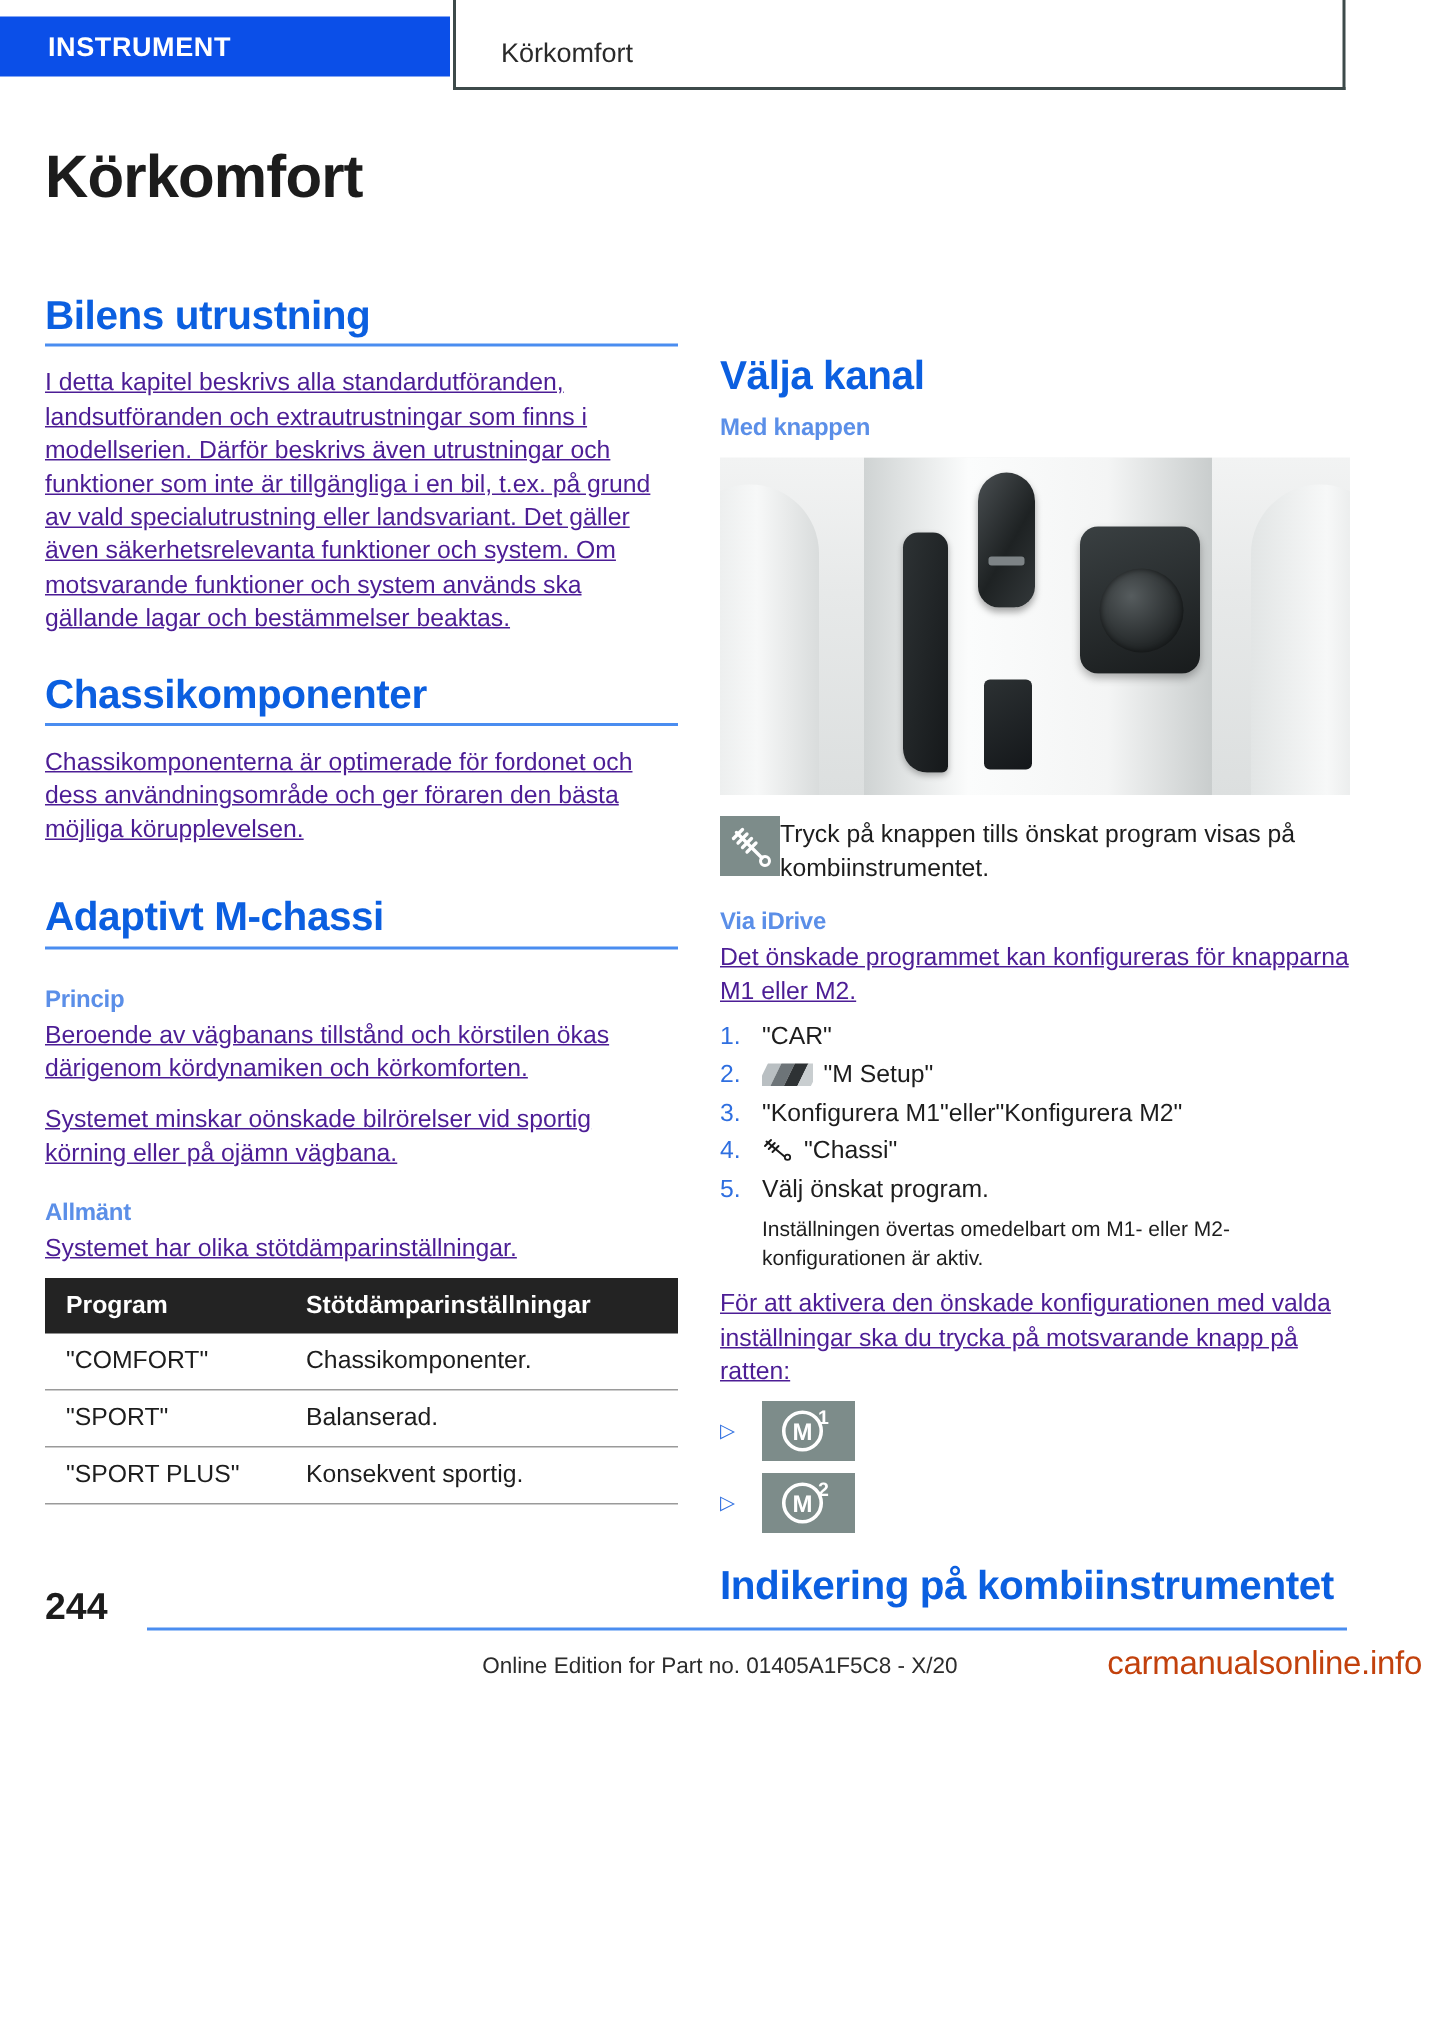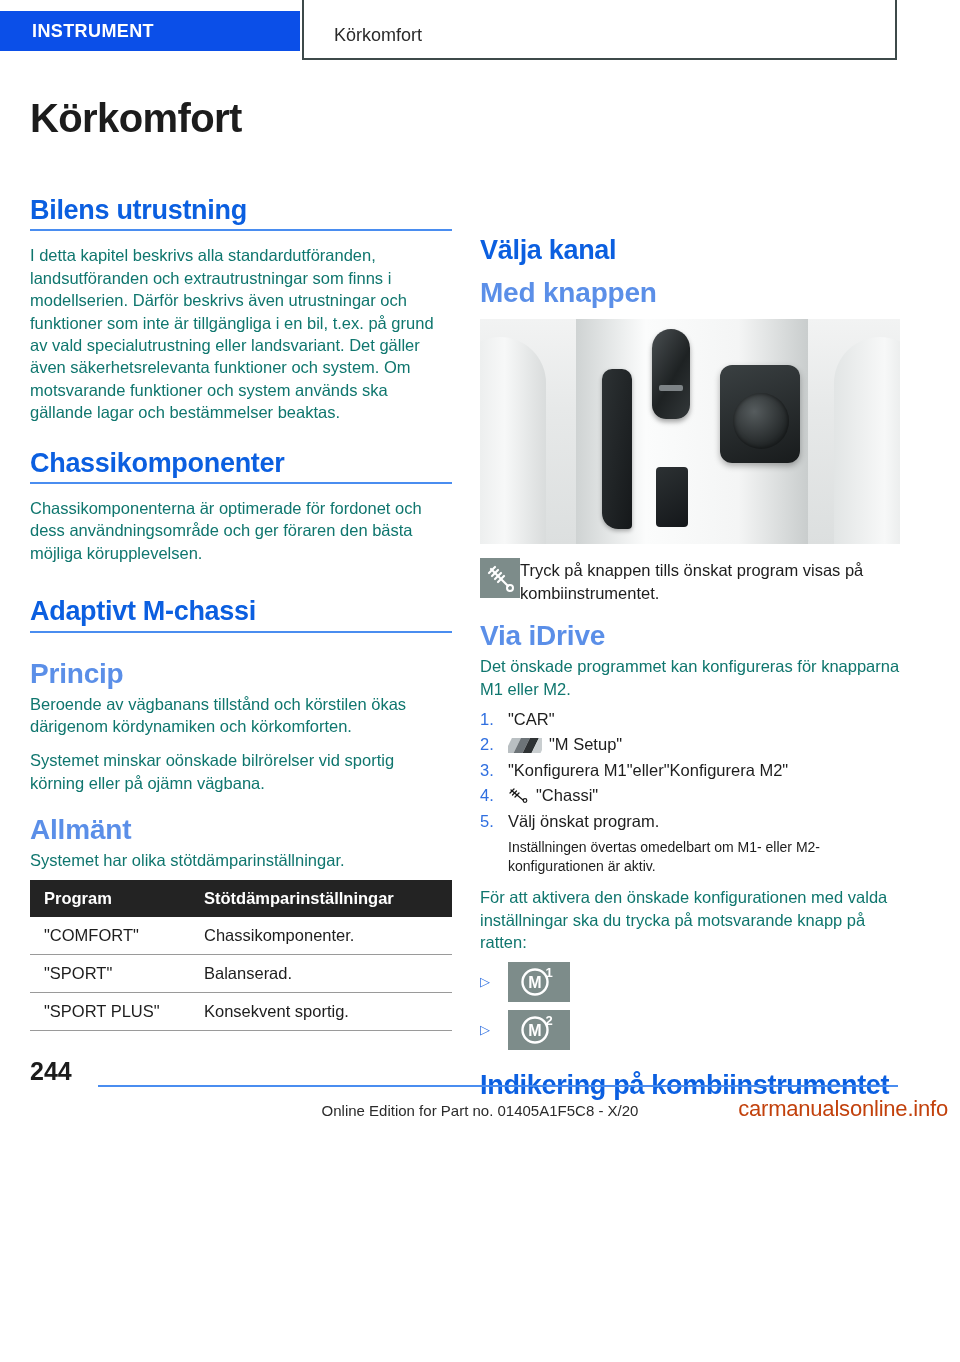--- a/index.html
+++ b/index.html
@@ -87,33 +87,34 @@
     letter-spacing: -0.3px;
     line-height: 1.12;
     padding-bottom: 4px;
   }
   .rule {
     height: 2px;
     background: #4a8df0;
     margin-bottom: 13px;
   }
   h3.h-sub {
-    font-size: 28px;
+    font-size: 16px;
     font-weight: bold;
     color: #5b8fe8;
     letter-spacing: -0.2px;
     margin-bottom: 3px;
   }
   h2.h-main.no-rule { padding-bottom: 0; }
 
   p.body {
     font-size: 16.5px;
     line-height: 1.36;
-    color: #0f766e;
+    color: #4c1d95;
     margin-bottom: 12px;
+    text-decoration: underline;
   }
   p.body.tight { margin-bottom: 8px; }
 
   .sp-12 { height: 12px; }
   .sp-20 { height: 20px; }
 
   
   table.prog {
     width: 100%;
     border-collapse: collapse;

